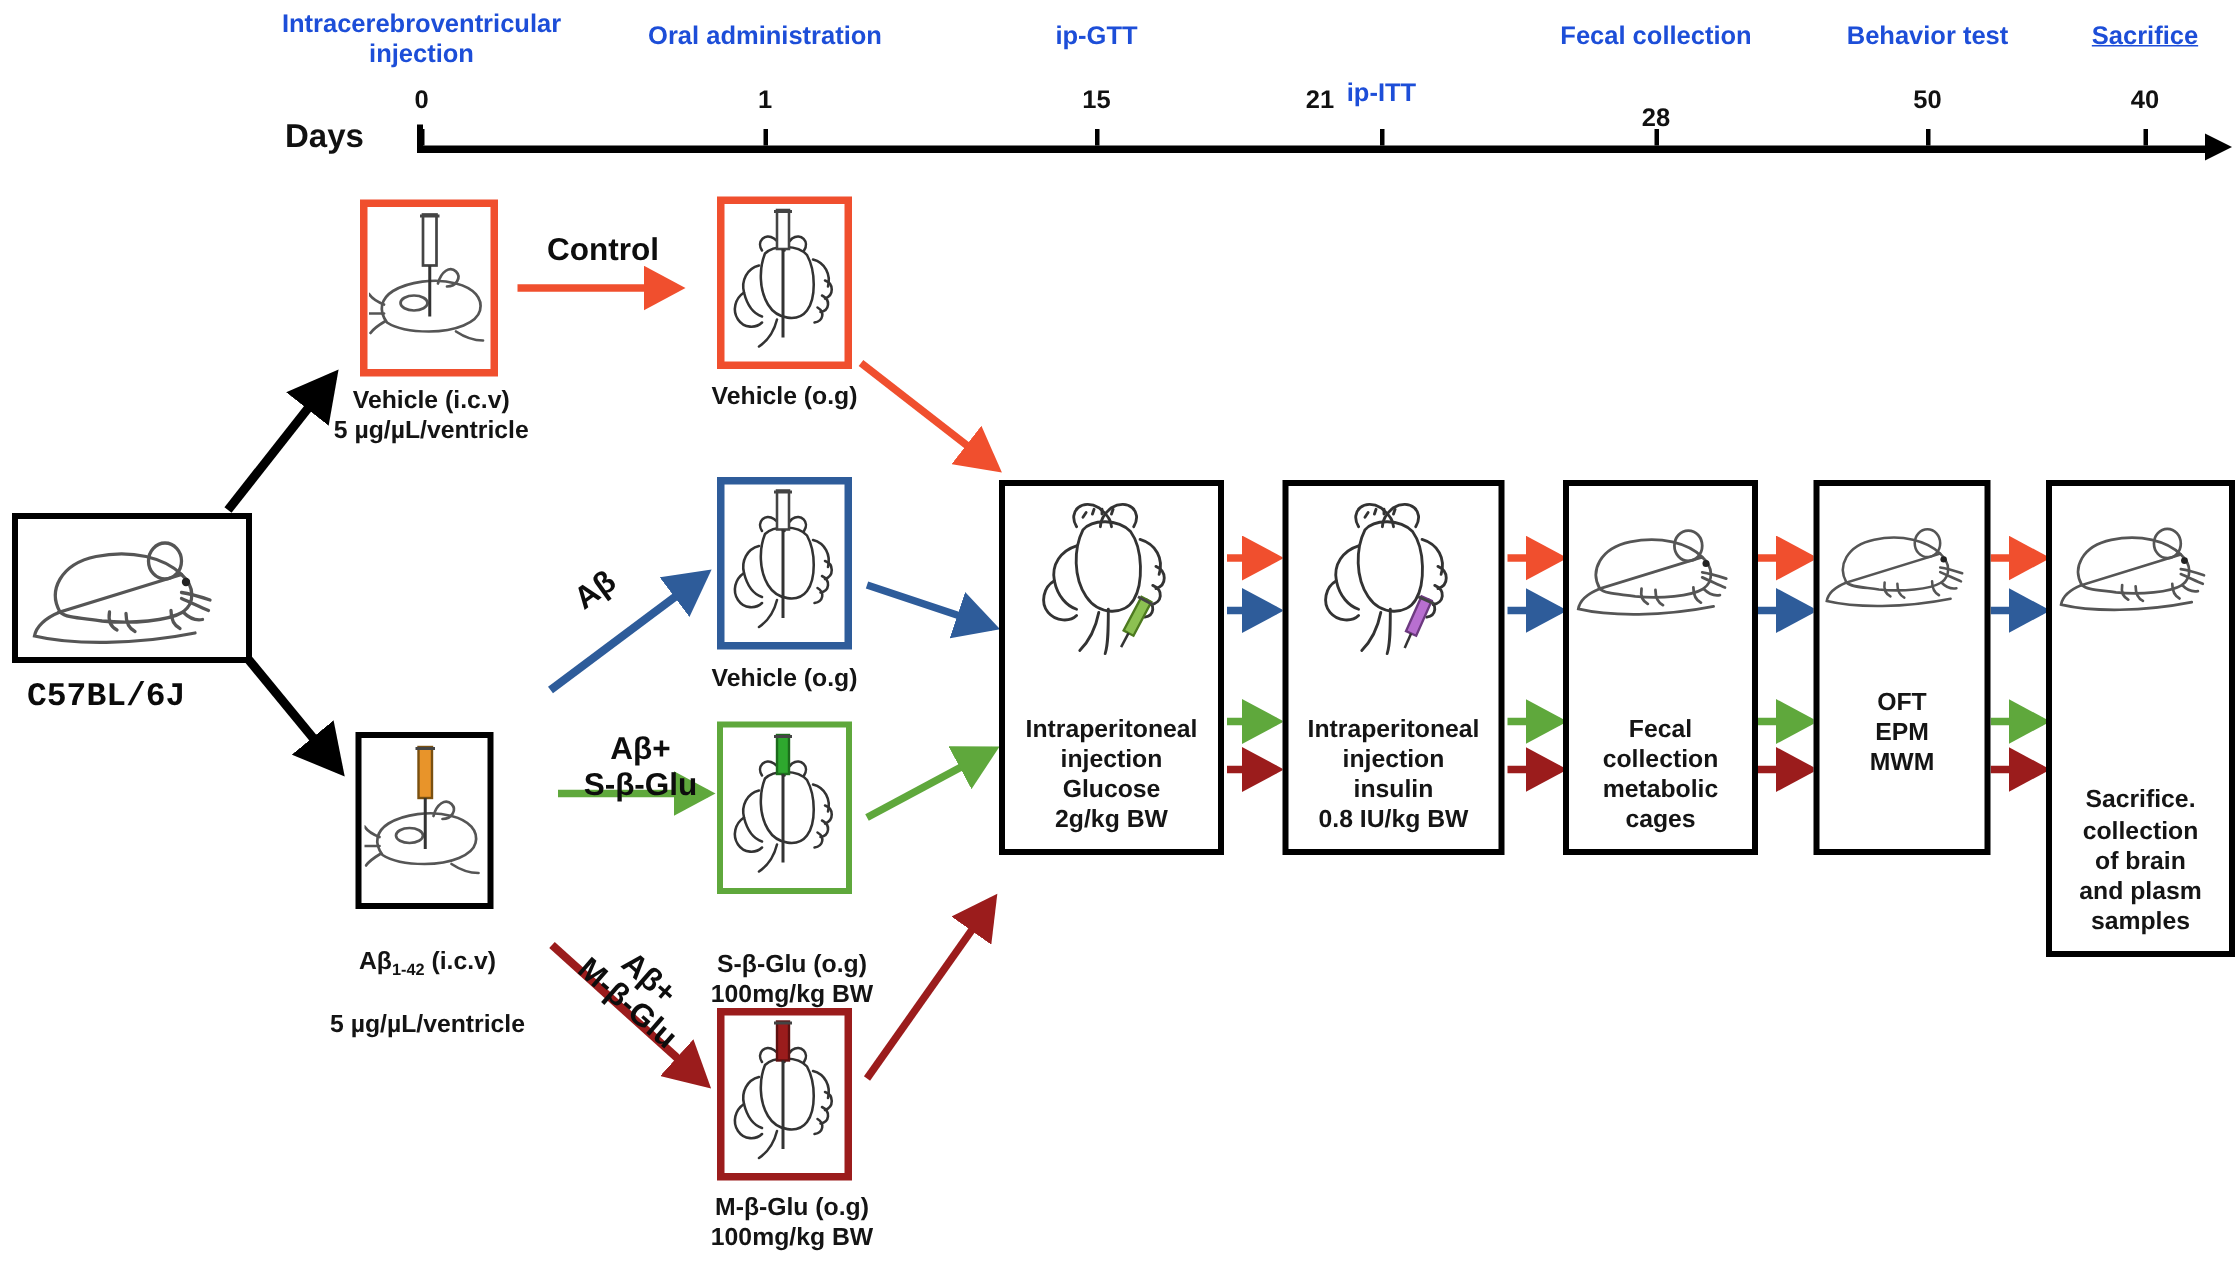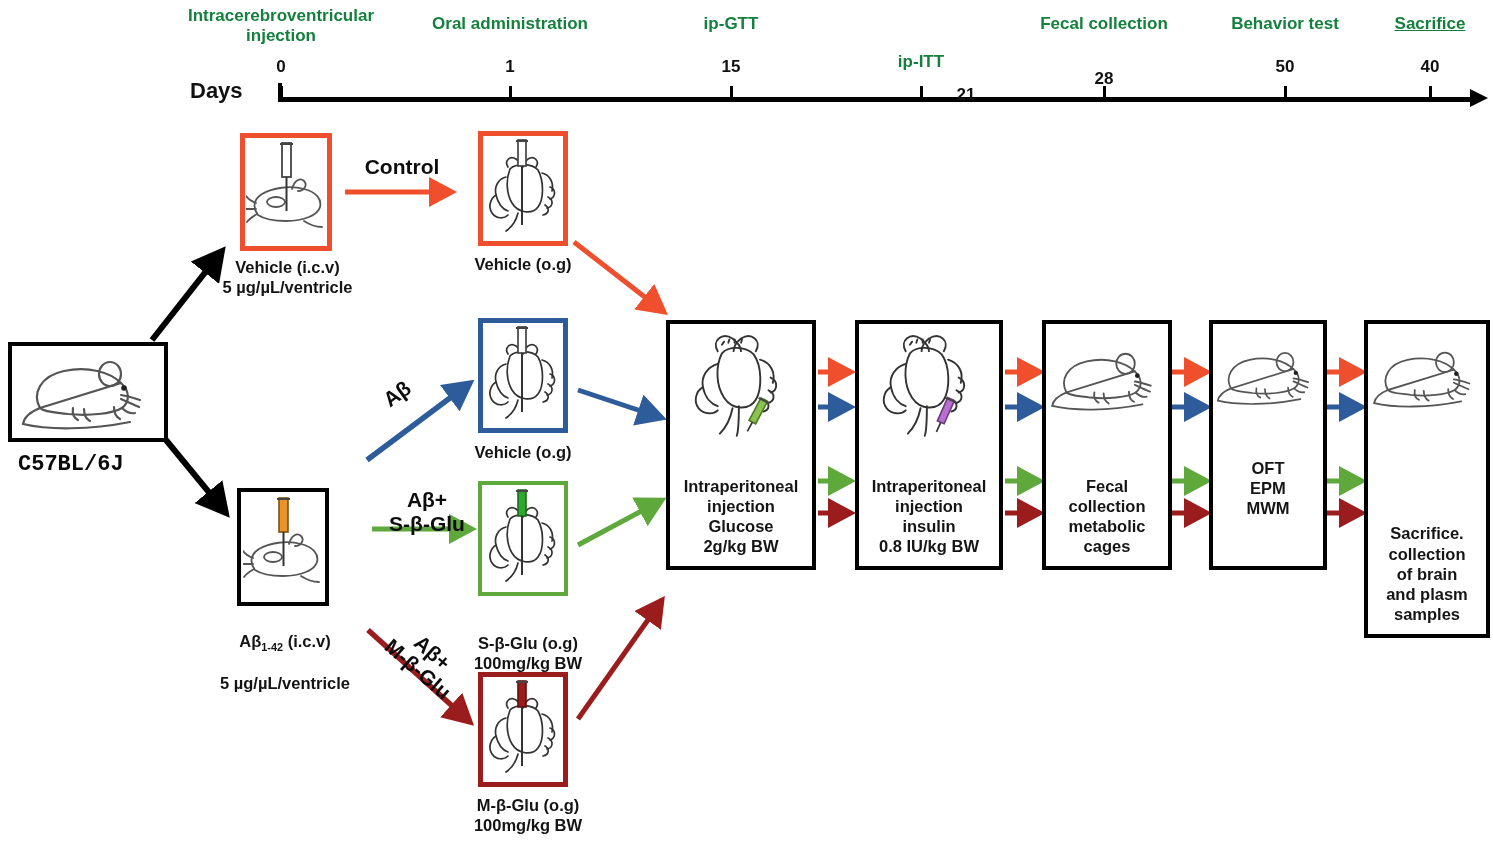--- a/index.html
+++ b/index.html
@@ -11,21 +11,21 @@
     position:relative;
     width:1493px;
     height:846px;
     background:#ffffff;
     overflow:hidden;
   }
   .abs{position:absolute;}
 
   
   .tl-head{
-    font-size:17px;font-weight:bold;color:#15803d;
+    font-size:17px;font-weight:bold;color:#1d4ed8;
     text-align:center;line-height:1.2;
   }
   .tl-num{
     font-size:17px;font-weight:bold;color:#111;
     text-align:center;
   }
   .tl-days{
     font-size:22px;font-weight:bold;color:#111;
   }
   .tl-axis{
@@ -118,21 +118,21 @@
 
     <div class="abs tl-head" style="left:403px;top:14px;width:214px;">Oral administration</div>
     <div class="abs tl-num" style="left:480px;top:57px;width:60px;">1</div>
     <div class="tl-tick" style="left:509px;"></div>
 
     <div class="abs tl-head" style="left:671px;top:14px;width:120px;">ip-GTT</div>
     <div class="abs tl-num" style="left:701px;top:57px;width:60px;">15</div>
     <div class="tl-tick" style="left:730px;"></div>
 
     <div class="abs tl-head" style="left:863px;top:14px;width:116px;margin-top:38px;">ip-ITT</div>
-    <div class="abs tl-num" style="left:936px;top:57px;width:60px;margin-top:28px;">21</div>
+    <div class="abs tl-num" style="left:850px;top:57px;width:60px;">21</div>
     <div class="tl-tick" style="left:920px;"></div>
 
     <div class="abs tl-head" style="left:1014px;top:14px;width:180px;">Fecal collection</div>
     <div class="abs tl-num" style="left:1074px;top:69px;width:60px;">28</div>
     <div class="tl-tick" style="left:1103px;"></div>
 
     <div class="abs tl-head" style="left:1204px;top:14px;width:162px;">Behavior test</div>
     <div class="abs tl-num" style="left:1255px;top:57px;width:60px;">50</div>
     <div class="tl-tick" style="left:1284px;"></div>
 

